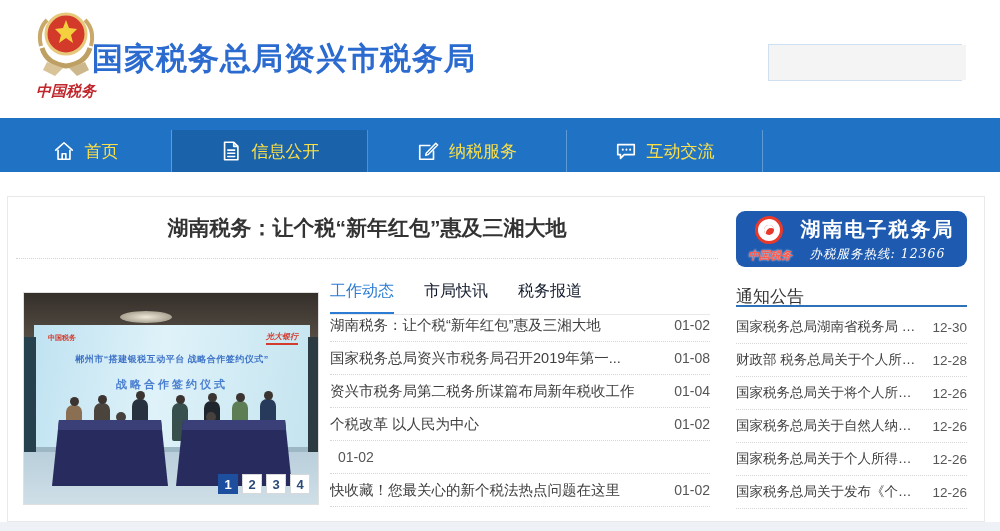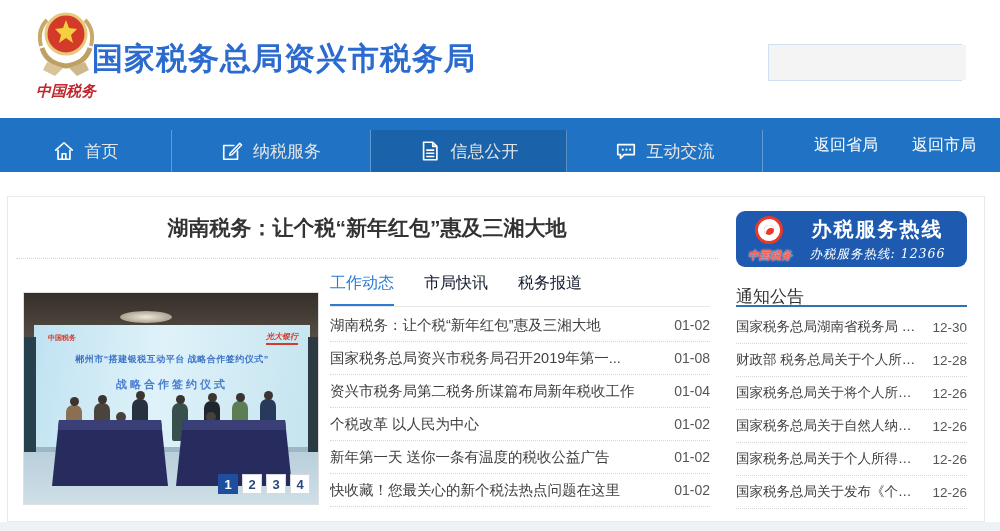--- a/index.html
+++ b/index.html
@@ -16,21 +16,21 @@
     color:#2b6bd0; letter-spacing:1px; white-space:nowrap; }
   .search { position:absolute; left:768px; top:44px; width:194px; height:37px;
     border:1px solid #cfe0f0; display:flex; }
   .search-input { flex:1; border:none; outline:none; background:#f4f4f4; height:100%;
     padding:0 8px; font-size:14px; color:#333; }
   .search-btn { width:40px; height:100%; background:#2176d2; border:none; cursor:pointer; }
 
   
   .nav { position:absolute; left:0; top:118px; width:1000px; height:54px; background:#2073c4;
     display:flex; align-items:stretch; }
-  .nav-item { display:flex; align-items:center; justify-content:center; gap:10px; color:#e5e5e5;
+  .nav-item { display:flex; align-items:center; justify-content:center; gap:10px; color:#fde047;
     font-size:17px; cursor:pointer; border-right:1px solid rgba(255,255,255,0.28);margin-top:12px; }
   .nav-item:first-child { border-left:none; }
   .nav-item--dark { background:#1a63aa; }
   .nav-w1 { width:172px; } .nav-w2 { width:196px; } .nav-w3 { width:199px; } .nav-w4 { width:196px;justify-content:center; }
   .nav-icon { width:22px; height:22px; display:block; }
   .nav-right { margin-left:auto; display:flex; align-items:center; gap:34px; padding-right:24px; }
   .nav-link { color:#fff; font-size:16px; cursor:pointer; white-space:nowrap; }
 
   
   .container { position:absolute; left:7px; top:196px; width:978px; height:326px;
@@ -70,21 +70,21 @@
   .sitter { position:absolute; width:22px; height:26px; border-radius:8px 8px 0 0; background:#1d2330; }
   .sitter::before { content:""; position:absolute; left:6px; top:-9px; width:10px; height:10px;
     border-radius:50%; background:#46413c; }
   .pager { position:absolute; right:8px; bottom:10px; display:flex; gap:4px; }
   .pager-num { width:20px; height:20px; display:flex; align-items:center; justify-content:center;
     background:#fff; color:#2b4a7a; font-size:13px; font-weight:bold; cursor:pointer;
     border:1px solid #d8d8d8; }
   .pager-num--active { background:#1d4f9e; color:#fff; border-color:#1d4f9e; }
 
   
-  .tabs { position:absolute; left:322px; top:76px; width:380px; height:34px;
+  .tabs { position:absolute; left:322px; top:84px; width:380px; height:34px;
     border-bottom:1px solid #e8e8e8; display:flex; gap:30px; }
   .tab { font-size:16px; color:#0f172a; cursor:pointer; padding-bottom:11px; white-space:nowrap; }
   .tab--active { color:#2c7cd4; border-bottom:2px solid #2c7cd4; }
   .news { position:absolute; left:322px; top:112px; width:380px; }
   .news-row { height:33px; display:flex; align-items:center; justify-content:space-between;
     border-bottom:1px dotted #d6d6d6; cursor:pointer; }
   .news-title { font-size:14.5px; color:#404040; white-space:nowrap; overflow:hidden;
     text-overflow:ellipsis; max-width:310px; }
   .news-date { font-size:14px; color:#555; margin-left:8px; }
 
@@ -144,47 +144,43 @@
 
   <div class="nav">
     <div class="nav-item nav-w1">
       <svg class="nav-icon" viewBox="0 0 24 24">
         <path d="M3 11 L12 3 L21 11" fill="none" stroke="#fff" stroke-width="1.8" stroke-linecap="round" stroke-linejoin="round"></path>
         <path d="M5.5 10.5 V21 H18.5 V10.5" fill="none" stroke="#fff" stroke-width="1.8" stroke-linejoin="round"></path>
         <path d="M10 21 V15 H14 V21" fill="none" stroke="#fff" stroke-width="1.8" stroke-linejoin="round"></path>
       </svg>
       <span>首页</span>
     </div>
-    <div class="nav-item nav-w3">
-      <svg class="nav-icon" viewBox="0 0 24 24">
-        <path d="M3 6 H14 M3 6 V21 H18 V12" fill="none" stroke="#fff" stroke-width="1.8" stroke-linecap="round" stroke-linejoin="round"></path>
-        <path d="M10 14.5 L20.5 3.5 L22.5 5.5 L12 16 L9.5 16.7 Z" fill="none" stroke="#fff" stroke-width="1.6" stroke-linejoin="round"></path>
-      </svg>
-      <span>纳税服务</span>
-    </div>
     <div class="nav-item nav-w2 nav-item--dark">
       <svg class="nav-icon" viewBox="0 0 24 24">
         <path d="M5 2.5 H15 L19.5 7 V21.5 H5 Z" fill="none" stroke="#fff" stroke-width="1.8" stroke-linejoin="round"></path>
         <path d="M15 2.5 V7 H19.5" fill="none" stroke="#fff" stroke-width="1.8" stroke-linejoin="round"></path>
         <path d="M8.5 11 H16 M8.5 14.5 H16 M8.5 18 H16" stroke="#fff" stroke-width="1.8" stroke-linecap="round"></path>
       </svg>
       <span>信息公开</span>
+    </div>
+    <div class="nav-item nav-w3">
+      <svg class="nav-icon" viewBox="0 0 24 24">
+        <path d="M3 6 H14 M3 6 V21 H18 V12" fill="none" stroke="#fff" stroke-width="1.8" stroke-linecap="round" stroke-linejoin="round"></path>
+        <path d="M10 14.5 L20.5 3.5 L22.5 5.5 L12 16 L9.5 16.7 Z" fill="none" stroke="#fff" stroke-width="1.6" stroke-linejoin="round"></path>
+      </svg>
+      <span>纳税服务</span>
     </div>
     <div class="nav-item nav-w4">
       <svg class="nav-icon" viewBox="0 0 24 24">
         <path d="M3 5 H21 V16 H10 L6 20 V16 H3 Z" fill="none" stroke="#fff" stroke-width="1.8" stroke-linejoin="round"></path>
         <circle cx="8.5" cy="10.5" r="1.1" fill="#fff"></circle>
         <circle cx="12.5" cy="10.5" r="1.1" fill="#fff"></circle>
         <circle cx="16.5" cy="10.5" r="1.1" fill="#fff"></circle>
       </svg>
       <span>互动交流</span>
-    </div>
-    <div class="nav-right">
-      <span class="nav-link">返回省局</span>
-      <span class="nav-link">返回市局</span>
     </div>
   </div>
 
   <div class="container">
 
     <div class="headline-wrap">
       <span class="headline">湖南税务：让个税“新年红包”惠及三湘大地</span>
     </div>
 
     <div class="photo">
@@ -238,37 +234,36 @@
       </div>
       <div class="news-row">
         <span class="news-title">资兴市税务局第二税务所谋篇布局新年税收工作</span>
         <span class="news-date">01-04</span>
       </div>
       <div class="news-row">
         <span class="news-title">个税改革 以人民为中心</span>
         <span class="news-date">01-02</span>
       </div>
       <div class="news-row">
-        <span class="news-title">新年第一天 送你一条有温度的税收公益广告</span>
         <span class="news-date">01-02</span>
       </div>
       <div class="news-row">
         <span class="news-title">快收藏！您最关心的新个税法热点问题在这里</span>
         <span class="news-date">01-02</span>
       </div>
     </div>
 
     <div class="sidebar">
       <div class="banner">
         <div class="banner-logo">
           <div class="banner-emblem"></div>
           <div class="banner-logo-caption">中国税务</div>
         </div>
         <div class="banner-texts">
-          <div class="banner-title">办税服务热线</div>
+          <div class="banner-title">湖南电子税务局</div>
           <div class="banner-sub">办税服务热线: 12366</div>
         </div>
       </div>
 
       <div class="notices-title">通知公告</div>
       <div class="notices-rule"></div>
 
       <div class="notices">
         <div class="notice-row">
           <span class="notice-title">国家税务总局湖南省税务局 湖南...</span>

